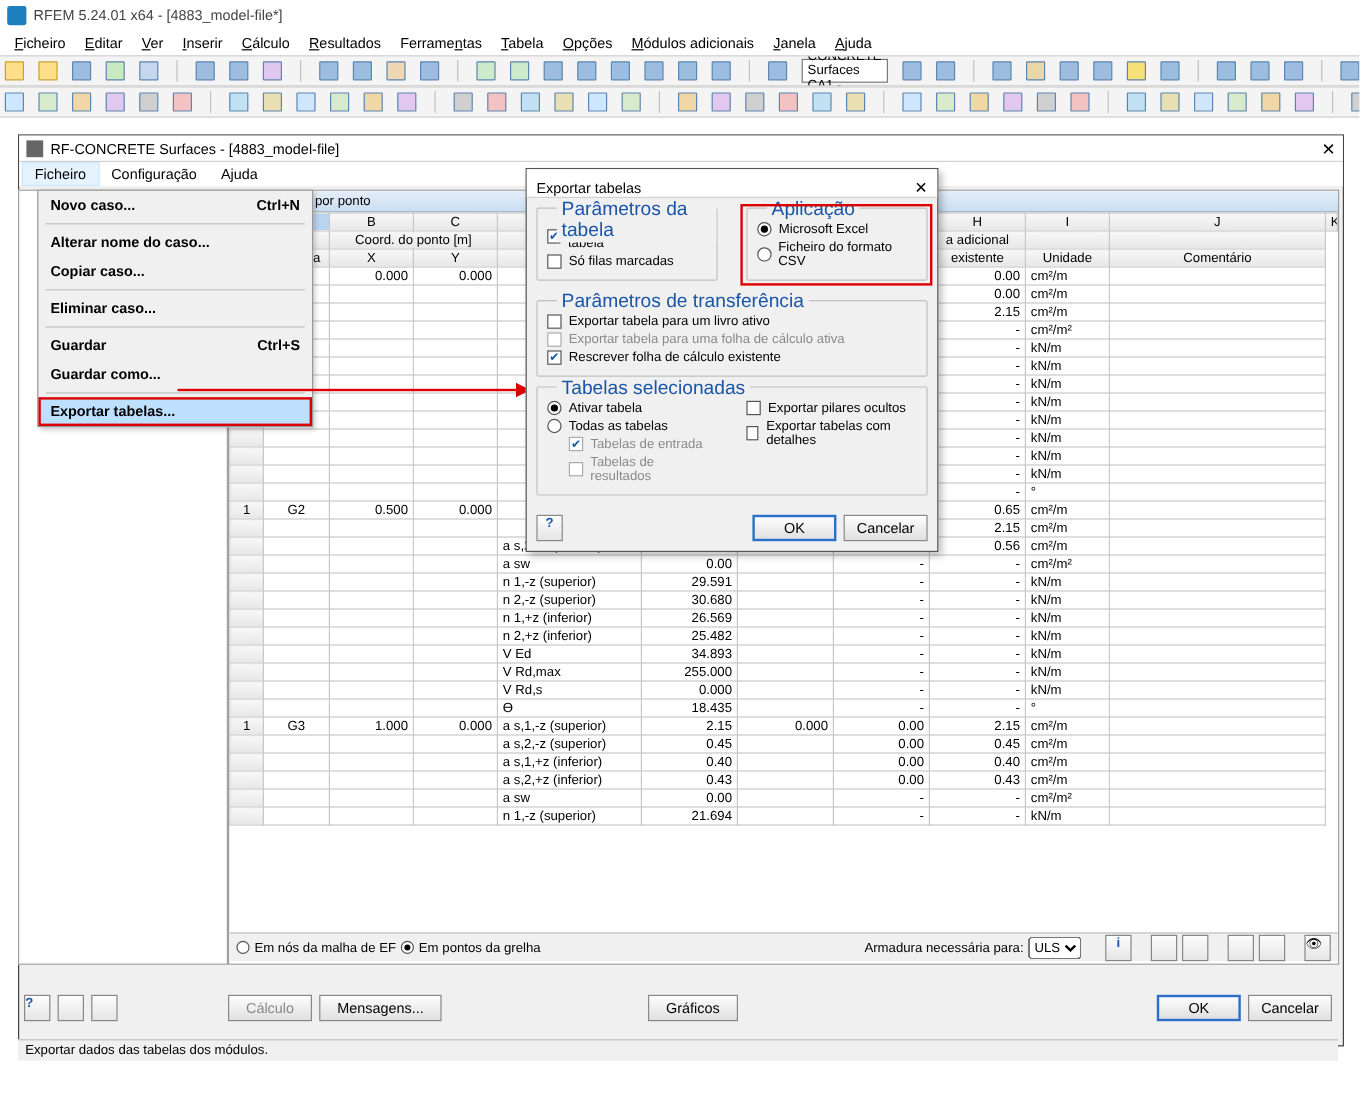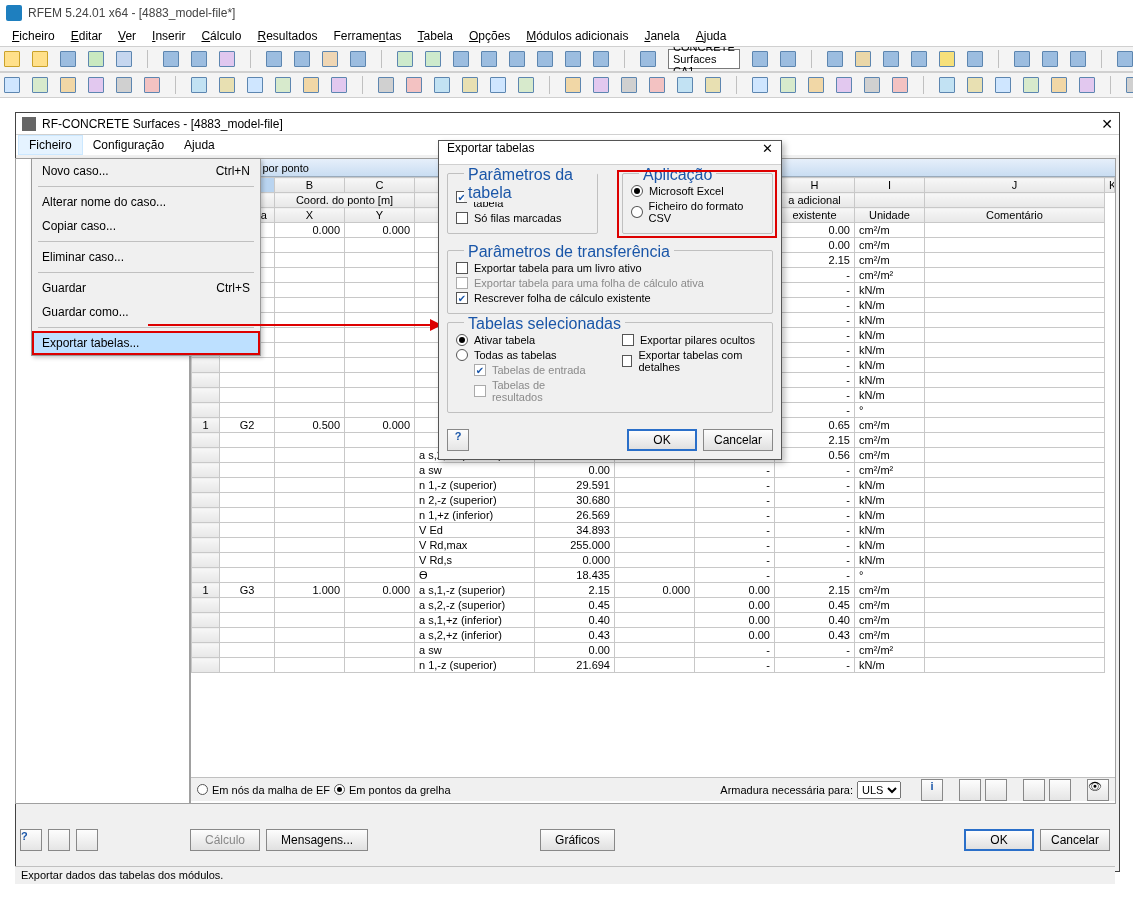--- a/index.html
+++ b/index.html
@@ -165,36 +165,37 @@
   
   .dropdown-menu {
     position: absolute;
     left: 31px; top: 158px;
     width: 230px;
     background: #f0f0f0;
     border: 1px solid #999;
     box-shadow: 2px 2px 4px rgba(0,0,0,0.2);
     font-size: 12px;
     z-index: 20;
+    font-weight: bold;
   }
   .dropdown-menu .mi { padding: 5px 10px; display: flex; justify-content: space-between; }
   .dropdown-menu .sep { height: 1px; background: #c0c0c0; margin: 3px 6px; }
   .dropdown-menu .mi.highlight { background: #bde0ff; border: 2px solid #d00; margin: 0; padding: 3px 8px; }
   
   .dialog {
     position: absolute;
     left: 438px; top: 140px;
     width: 344px;
     background: #f0f0f0;
     border: 1px solid #555;
     box-shadow: 3px 3px 6px rgba(0,0,0,0.25);
     z-index: 30;
     font-size: 11px;
   }
-  .dlg-title { height: 24px; background: #fff; display: flex; align-items: flex-start; padding: 0 8px; font-size: 12px; border-bottom: 1px solid #d0d0d0; }
+  .dlg-title { height: 24px; background: #fff; display: flex; align-items: flex-end; padding: 0 8px; font-size: 12px; border-bottom: 1px solid #d0d0d0; }
   .dlg-title .x { margin-left: auto; font-size: 13px; }
   .group {
     border: 1px solid #c0c0c0; border-radius: 2px;
     margin: 8px; padding: 8px 8px 6px 8px;
     position: relative;
     background: #f0f0f0;
   }
   .group > legend { color: #1a56a8; font-size: 16px; position: absolute; top: -8px; left: 16px; background: #f0f0f0; padding: 0 4px; }
   .chk, .rdo { display: flex; align-items: center; gap: 6px; margin: 3px 0; }
   .chk-box { width: 12px; height: 12px; border: 1px solid #555; background: #fff; display: inline-flex; align-items:center; justify-content:center; font-size:10px; color:#1a56a8;}
@@ -702,20 +703,33 @@
             <td class="left">kN/m</td>
             <td></td>
           </tr>
           <tr>
             <td class="rownum"></td>
             <td class="center"></td>
             <td></td>
             <td></td>
             <td class="left">n 1,+z (inferior)</td>
             <td>26.569</td>
+            <td></td>
+            <td>-</td>
+            <td>-</td>
+            <td class="left">kN/m</td>
+            <td></td>
+          </tr>
+          <tr>
+            <td class="rownum"></td>
+            <td class="center"></td>
+            <td></td>
+            <td></td>
+            <td class="left">n 2,+z (inferior)</td>
+            <td>25.482</td>
             <td></td>
             <td>-</td>
             <td>-</td>
             <td class="left">kN/m</td>
             <td></td>
           </tr>
           <tr>
             <td class="rownum"></td>
             <td class="center"></td>
             <td></td>

